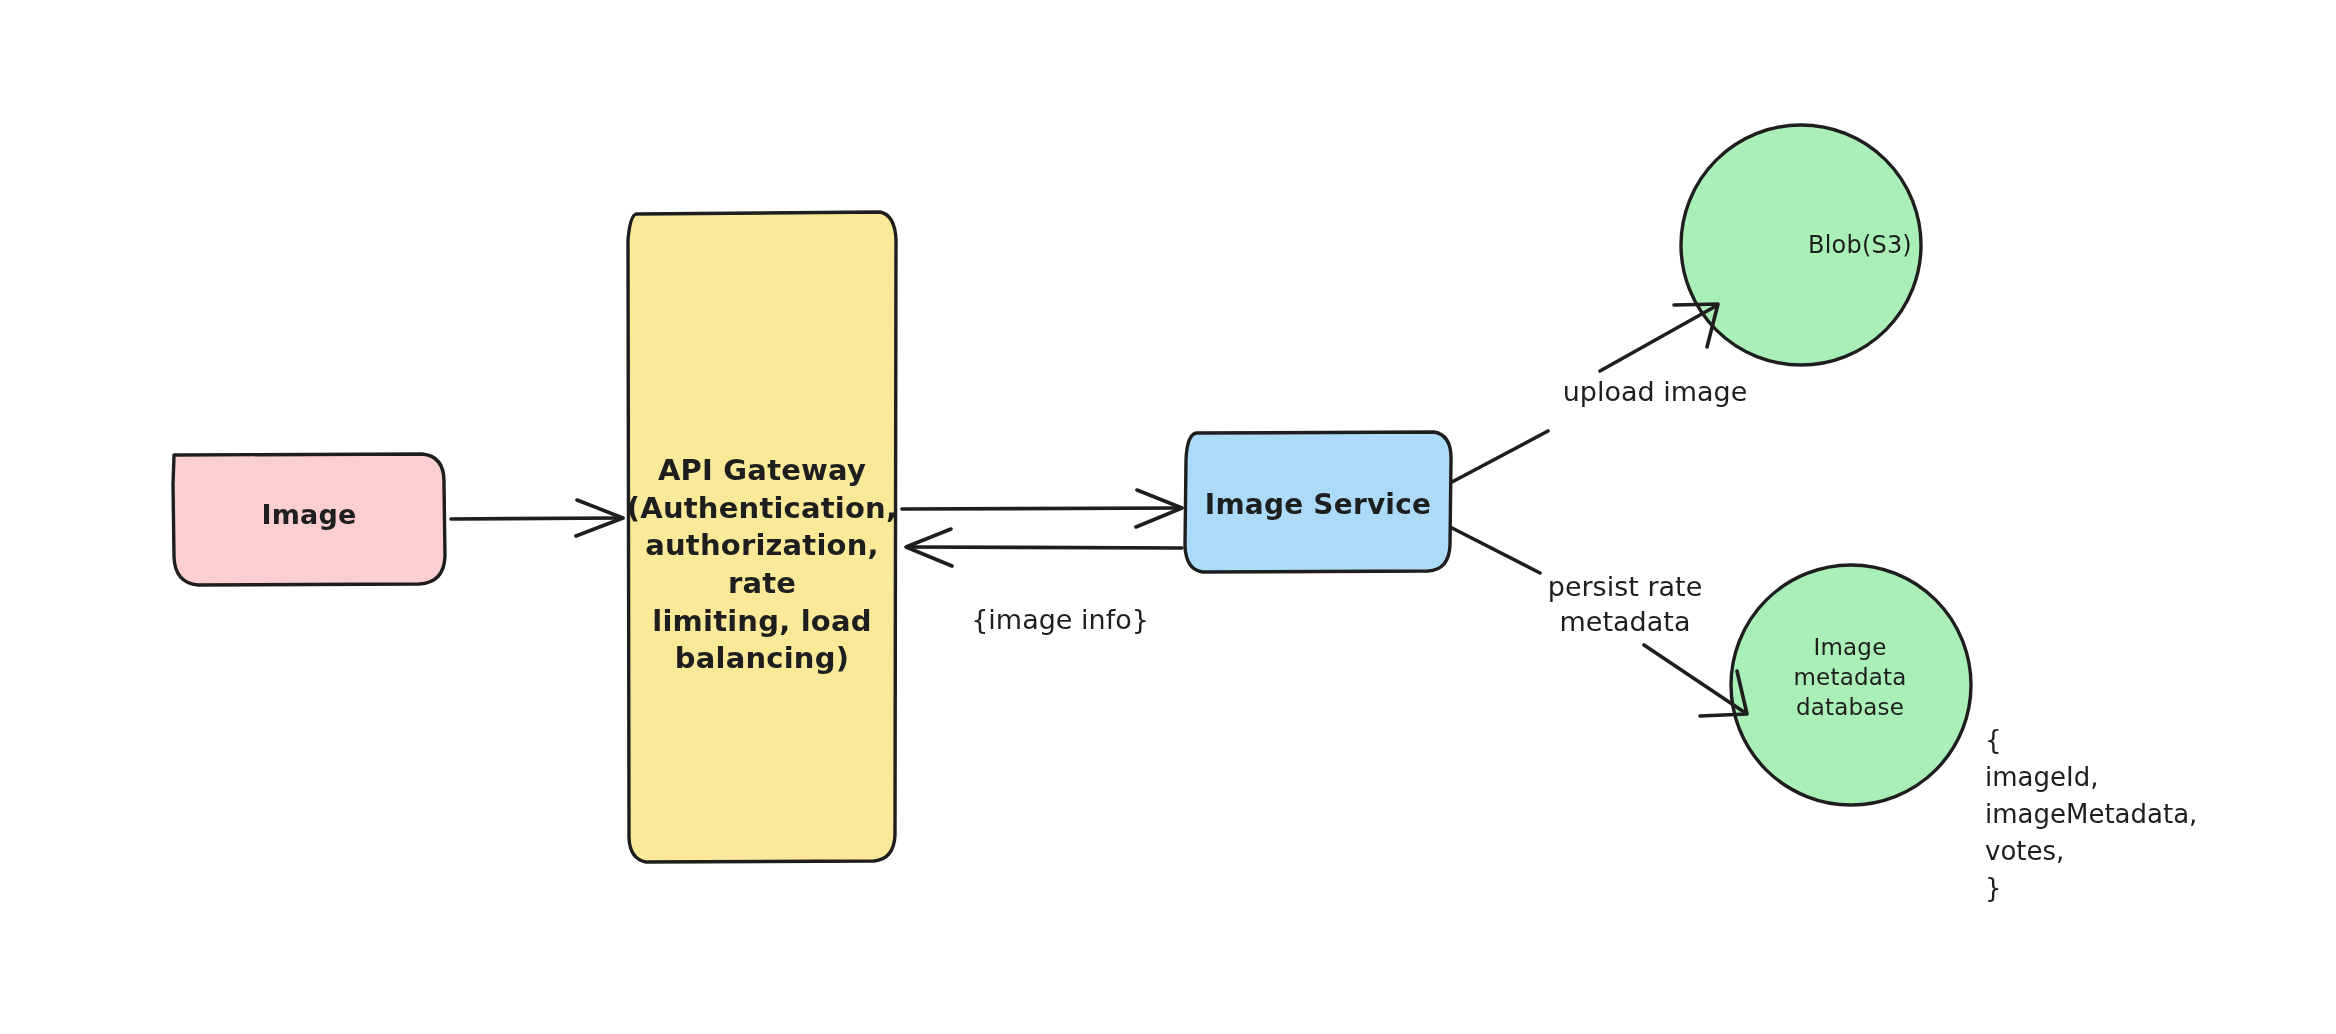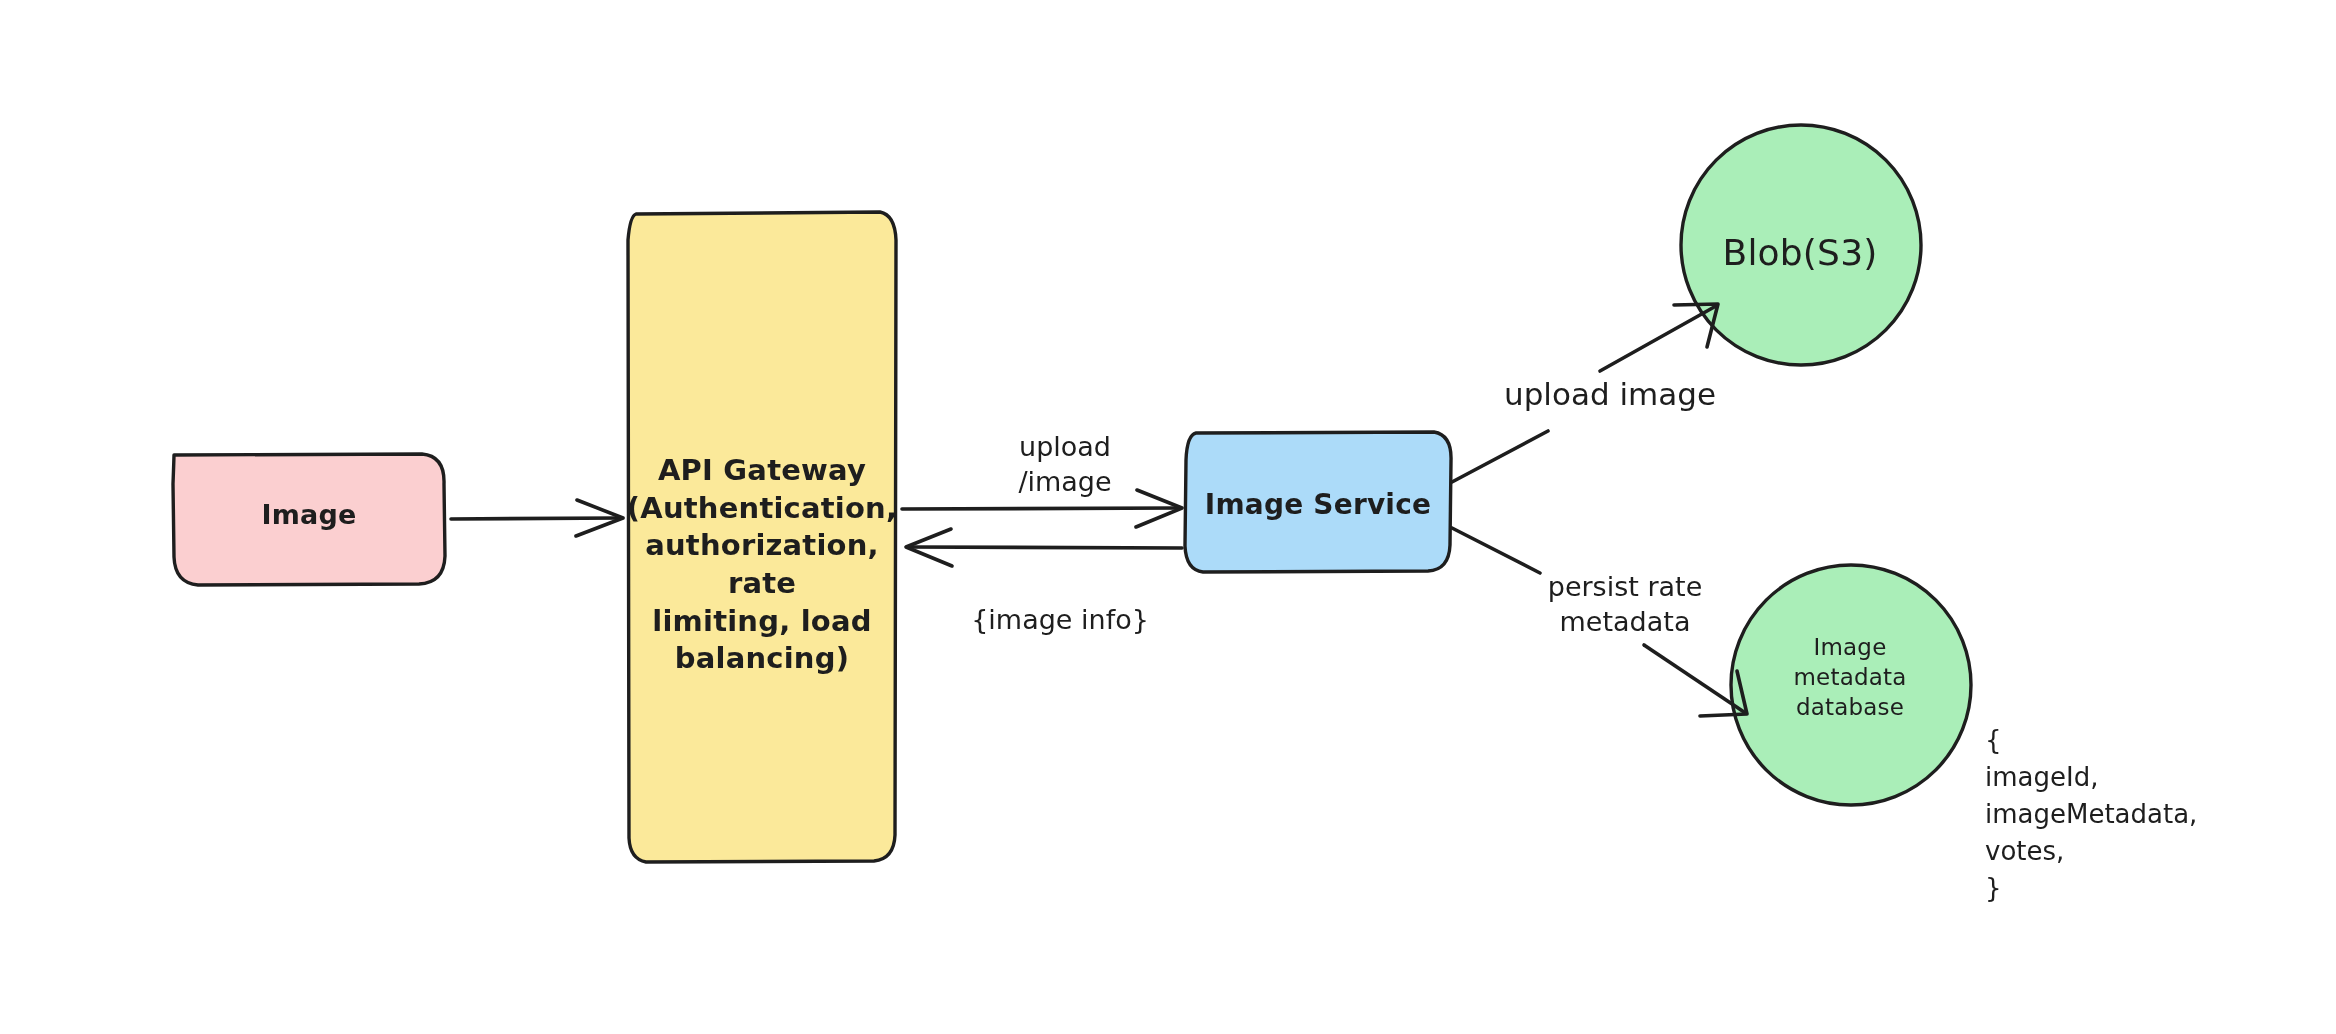--- a/index.html
+++ b/index.html
@@ -50,27 +50,27 @@
   .note-block {
     font-weight: normal;
     text-align: left;
     line-height: 1.42;
   }
 
   
   #label-user        { left: 173px; top: 497px;  width: 272px; font-size: 27px; }
   #label-api-gateway { left: 626px; top: 452px;  width: 272px; font-size: 29px; }
   #label-image-svc   { left: 1185px; top: 487px; width: 266px; font-size: 28px; }
-  #label-blob        { left: 1680px; top: 230px; width: 240px; font-size: 36px; font-weight: normal; }
+  #label-blob        { left: 1740px; top: 230px; width: 240px; font-size: 24px; font-weight: normal; }
   #label-metadata-db { left: 1730px; top: 633px; width: 240px; font-size: 23px; font-weight: normal; }
 
   
   #label-upload-image-path { left: 955px;  top: 430px; width: 220px; font-size: 27px; }
   #label-image-info        { left: 945px;  top: 563px; width: 230px; font-size: 27px; margin-top: 40px; }
-  #label-upload-image      { left: 1465px; top: 375px; width: 290px; font-size: 31px; }
+  #label-upload-image      { left: 1510px; top: 375px; width: 290px; font-size: 27px; }
   #label-persist-metadata  { left: 1480px; top: 570px; width: 290px; font-size: 27px; }
 
   
   #note-image-schema { left: 1985px; top: 722px; width: 320px; font-size: 26px; }
 </style>
 </head>
 <body>
 
 <div id="canvas">
 
@@ -157,22 +157,20 @@
 balancing)</div>
 
   <div class="node-label" id="label-image-svc">Image Service</div>
 
   <div class="node-label" id="label-blob">Blob(S3)</div>
 
   <div class="node-label" id="label-metadata-db">Image
 metadata
 database</div>
 
-  <div class="edge-label" id="label-upload-image-path">upload
-/image</div>
 
   <div class="edge-label" id="label-image-info">{image info}</div>
 
   <div class="edge-label" id="label-upload-image">upload image</div>
 
   <div class="edge-label" id="label-persist-metadata">persist rate
 metadata</div>
 
   <div class="note-block" id="note-image-schema">{
 imageId,

